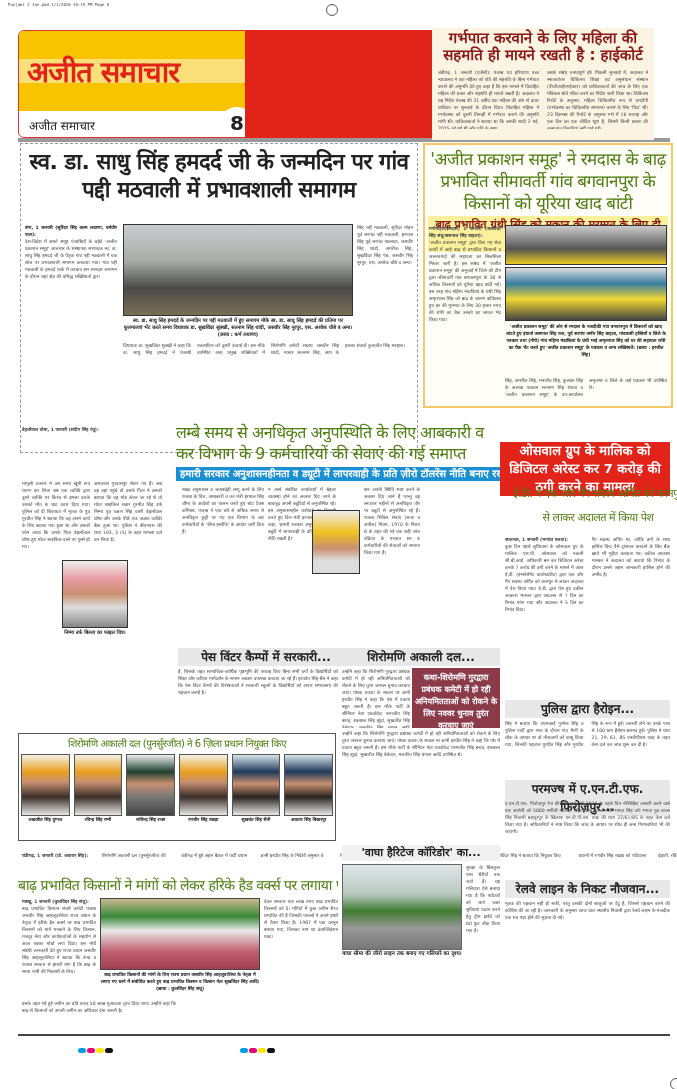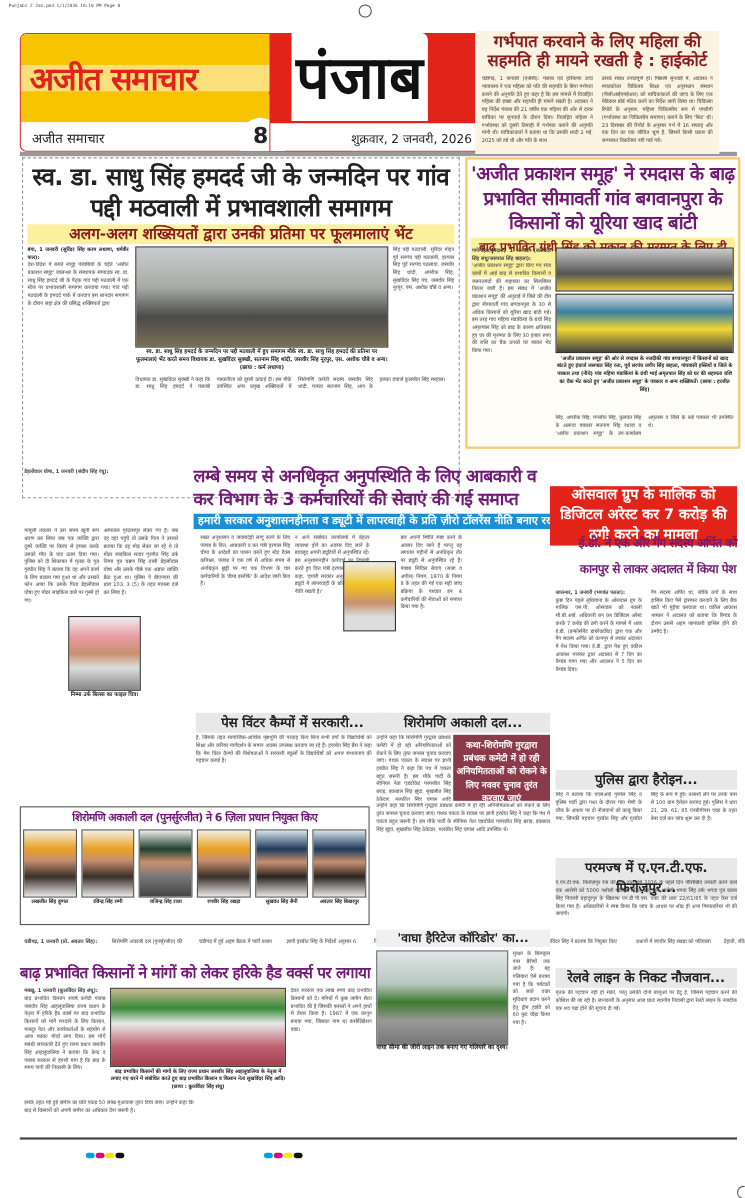--- a/index.html
+++ b/index.html
@@ -21,21 +21,21 @@
 .box-top{top:28px;left:432px;width:222px;height:112px;background:#fbf4e3}
 .hl-red{font-weight:bold;color:#8b1a1a;text-align:center;line-height:1.15}
 .body-txt{font-size:4.6px;line-height:7px;color:#444;text-align:justify}
 .cols2{display:grid;grid-template-columns:1fr 1fr;gap:8px}
 .story1{top:143px;left:20px;width:398px;height:310px;border:1px dashed #999;padding:4px}
 .h1{font-size:22px;font-weight:bold;color:#222;text-align:center;line-height:28px;letter-spacing:-0.5px;font-family:"DejaVu Sans",sans-serif}
 .subh-y{background:#fbf09b;color:#8b1a1a;font-weight:bold;font-size:14px;text-align:center;line-height:18px}
 .photo{background:linear-gradient(180deg,#c8ccd0 0%,#a8aca6 40%,#4a4a4a 70%,#7a6e55 100%);border:1px solid #333}
 .caption{font-size:5px;color:#222;text-align:center;line-height:7px;font-weight:bold}
 .story2{top:143px;left:423px;width:250px;height:265px;border:2px solid #f5c86a;padding:3px;background:#fffdf7}
-.h2{font-size:17px;font-weight:bold;color:#701a75;text-align:center;line-height:22px;letter-spacing:-0.5px}
+.h2{font-size:17px;font-weight:normal;color:#4d7c0f;text-align:center;line-height:22px;letter-spacing:-0.5px}
 .subh-blue{background:#1a8fd1;color:#fff;font-size:10px;font-weight:bold;padding:0 4px;line-height:14px;white-space:nowrap;overflow:hidden}
 .redbox{background:#e2231a;color:#fff;font-weight:bold;text-align:center;font-size:13px;line-height:18px}
 .maroonbox{background:#8b3a4a;color:#fff;font-weight:bold;text-align:center;font-size:11px;line-height:18px}
 .kicker{background:#e8e8e8;text-align:center;font-weight:bold;font-size:14px;line-height:22px;color:#222}
 .person{background:linear-gradient(180deg,#f4f0e4 0%,#e8a020 28%,#c89070 45%,#3a2e28 70%,#e8e8e8 100%);border:1px solid #555}
 .person.dk{background:linear-gradient(180deg,#d8e4ea 0%,#1e3a5a 28%,#c89070 48%,#2a2420 70%,#e8e8e8 100%)}
 .person.gr{background:linear-gradient(180deg,#eee 0%,#1e4030 28%,#c89070 48%,#777 70%,#444 100%)}
 .pname{font-size:4.6px;font-weight:bold;text-align:center;color:#222;white-space:nowrap}
 .cmyk span{display:inline-block;width:8px;height:5px;border-radius:3px;margin-right:1px}
 </style>
@@ -48,36 +48,33 @@
 
 <div class="abs masthead">
   <div class="mh-yellow"></div>
   <div class="mh-band"></div>
   <div class="mh-title">अजीत समाचार</div>
   <div class="mh-red"></div>
   <div class="mh-page">8</div>
   <div class="mh-sub">अजीत समाचार</div>
 </div>
 <div class="abs mh-right">
-  <div class="mh-panjab">पंजाब</div>
-  <div class="mh-date">शुक्रवार, 2 जनवरी, 2026</div>
 </div>
 <div class="abs rule" style="top:138px;left:18px;width:652px"></div>
 
 <div class="abs box-top">
   <div class="hl-red" style="font-size:15px;padding:2px 4px">गर्भपात करवाने के लिए महिला की सहमति ही मायने रखती है : हाईकोर्ट</div>
   <div class="cols2" style="padding:2px 6px">
     <div class="body-txt" style="height:60px;overflow:hidden">चंडीगढ़, 1 जनवरी (एजेंसी): पंजाब एवं हरियाणा उच्च न्यायालय ने एक महिला को पति की सहमति के बिना गर्भपात कराने की अनुमति देते हुए कहा है कि इस मामले में विवाहित महिला की इच्छा और सहमति ही मायने रखती है। अदालत ने यह निर्देश पंजाब की 21 वर्षीय एक महिला की ओर से दायर याचिका पर सुनवाई के दौरान दिया। विवाहित महिला ने गर्भावस्था को दूसरी तिमाही में गर्भपात कराने की अनुमति मांगी थी। याचिकाकर्ता ने बताया था कि उसकी शादी 2 मई, 2025 को हुई थी और पति के साथ</div>
     <div class="body-txt" style="height:60px;overflow:hidden">उसके संबंध तनावपूर्ण हो। पिछली सुनवाई में, अदालत ने स्नातकोत्तर चिकित्सा शिक्षा एवं अनुसंधान संस्थान (पीजीआईएमईआर) को याचिकाकर्ता की जांच के लिए एक मेडिकल बोर्ड गठित करने का निर्देश जारी किया था। चिकित्सा रिपोर्ट के अनुसार, महिला चिकित्सीय रूप से एमटीपी (गर्भावस्था का चिकित्सीय समापन) कराने के लिए 'फिट' थी। 23 दिसम्बर की रिपोर्ट के अनुसार गर्भ में 16 सप्ताह और एक दिन का एक जीवित भ्रूण है, जिसमें किसी प्रकार की जन्मजात विकृतियां नहीं पाई गईं।</div>
   </div>
 </div>
 
 <div class="abs story1">
   <div class="h1">स्व. डा. साधु सिंह हमदर्द जी के जन्मदिन पर गांव पद्दी मठवाली में प्रभावशाली समागम</div>
-  <div class="subh-y">अलग-अलग शख्सियतों द्वारा उनकी प्रतिमा पर फूलमालाएं भेंट</div>
   <div style="position:absolute;top:80px;left:4px;width:92px">
     <div class="body-txt" style="font-weight:bold;color:#222">बंगा, 1 जनवरी (सुरिंदर सिंह करम लधाणा, धर्मवीर पाल):</div>
     <div class="body-txt" style="height:150px;overflow:hidden">देश-विदेश में बसते समूह पंजाबियों के चहेते 'अजीत प्रकाशन समूह' जालन्धर के संस्थापक सम्पादक स्व. डा. साधु सिंह हमदर्द जी के पैतृक गांव पद्दी मठवाली में एक स्टेज पर प्रभावशाली समागम करवाया गया। गांव पद्दी मठवाली के हमदर्द पार्क में करवाए इस शानदार समागम के दौरान जहां क्षेत्र की प्रसिद्ध शख्सियतों द्वारा</div>
   </div>
   <div class="photo" style="position:absolute;top:80px;left:102px;width:230px;height:92px"></div>
   <div class="caption" style="position:absolute;top:173px;left:102px;width:230px">स्व. डा. साधु सिंह हमदर्द के जन्मदिन पर पद्दी मठवाली में हुए समागम मौके स्व. डा. साधु सिंह हमदर्द की प्रतिमा पर फूलमालाएं भेंट करते समय विधायक डा. सुखविंदर सुक्खी, सतनाम सिंह थांदी, जसवीर सिंह नूरपुर, एस. अशोक चौबे व अन्य। (छाया : कर्म लधाणा)</div>
   <div class="body-txt" style="position:absolute;top:80px;left:336px;width:56px;height:110px;overflow:hidden">सिंह पद्दी मठवाली, सुरिंदर मोहन पूर्व सरपंच पद्दी मठवाली, हरपाल सिंह पूर्व सरपंच पठलावा, जसवीर सिंह थांदी, अमरीक सिंह, सुखविंदर सिंह पंच, जसवीर सिंह नूरपुर, एस. अशोक चौबे व अन्य।</div>
   <div class="body-txt" style="position:absolute;top:198px;left:102px;width:290px;height:100px;overflow:hidden;column-count:4;column-gap:6px">विधायक डा. सुखविंदर सुक्खी ने कहा कि डा. साधु सिंह हमदर्द ने पंजाबी पत्रकारिता को दूसरी ऊंचाई दी। इस मौके उपस्थित अन्य प्रमुख शख्सियतों में सिरोमणि कमेटी सदस्य जसवीर सिंह थांदी, मास्टर सतनाम सिंह, आप के हलका इंचार्ज कुलजीत सिंह सरहाल।</div>
 </div>
 
@@ -96,21 +93,21 @@
 
 <div class="abs" style="top:422px;left:22px;width:145px">
   <div class="body-txt" style="font-weight:bold;margin-top:4px">डेहलोंवाल घोषा, 1 जनवरी (संदीप सिंह रंधू):</div>
 </div>
 <div class="abs body-txt" style="top:480px;left:22px;width:68px;height:200px;overflow:hidden">मामूली तकरार ने उस समय खूनी रूप धारण कर लिया जब एक व्यक्ति द्वारा दूसरे व्यक्ति पर किरच से हमला करके उसको मौत के घाट उतार दिया गया। पुलिस को दी शिकायत में मृतक के पुत्र गुरप्रीत सिंह ने बताया कि वह अपने कार्य के लिए बटाला गया हुआ था और उसको फोन आया कि उसके पिता डेहलोंवाल घोषा हुए मोटर साइकिल वाले पर गुस्से हो गए।</div>
 <div class="abs body-txt" style="top:480px;left:94px;width:68px;height:200px;overflow:hidden">अस्पताल गुरदासपुर लेकर गए हैं। जब वह वहां पहुंचे तो उसके पिता ने उसको बताया कि वह मोड़ लेकर जा रहे थे तो मोटर साइकिल सवार गुरमीत सिंह उर्फ निम्मा पुत्र चन्नण सिंह वासी डेहलोंवाल घोषा और उसके पीछे एक अज्ञात व्यक्ति बैठा हुआ था। पुलिस ने बीएनएस की धारा 103, 3 (5) के तहत मामला दर्ज कर लिया है।</div>
 <div class="abs" style="top:560px;left:62px;width:66px;height:68px;border:1px solid #333;background:linear-gradient(180deg,#eee 0%,#e89aa0 28%,#c89070 50%,#ddd 70%,#888 100%)"></div>
 <div class="abs caption" style="top:629px;left:62px;width:66px;background:#fff">निम्मा उर्फ बिल्ला का फाइल चित्र।</div>
 
 <div class="abs" style="top:422px;left:176px;width:330px">
-  <div class="h2" style="font-size:16px;line-height:21px;text-align:left">लम्बे समय से अनधिकृत अनुपस्थिति के लिए आबकारी व कर विभाग के 3 कर्मचारियों की सेवाएं की गई समाप्त</div>
+  <div class="h2" style="font-size:16px;line-height:21px;text-align:left">लम्बे समय से अनधिकृत अनुपस्थिति के लिए आबकारी व कर विभाग के 9 कर्मचारियों की सेवाएं की गई समाप्त</div>
   <div class="subh-blue" style="margin-top:3px;width:330px">हमारी सरकार अनुशासनहीनता व ड्यूटी में लापरवाही के प्रति ज़ीरो टॉलरेंस नीति बनाए रखती है : हरपाल सिंह चीमा</div>
 </div>
 <div class="abs body-txt" style="top:486px;left:182px;width:82px;height:160px;overflow:hidden">सख्त अनुशासन व जवाबदेही लागू करने के लिए पंजाब के वित्त, आबकारी व कर मंत्री हरपाल सिंह चीमा के आदेशों का पालन करते हुए स्टेट टैक्स कमिश्नर, पंजाब ने एक वर्ष से अधिक समय से अनधिकृत छुट्टी पर गए एक विभाग के चार कर्मचारियों के 'डीम्ड इस्तीफे' के आदेश जारी किए हैं।</div>
 <div class="abs body-txt" style="top:486px;left:268px;width:68px;height:160px;overflow:hidden">न आने संबंधित कार्यालयों में बेहतर व्यवस्था होने का अवसर दिए जाने के बावजूद अपनी ड्यूटियों से अनुपस्थित रहे। इस अनुशासनहीन कार्रवाई पर टिप्पणी करते हुए वित्त मंत्री हरपाल सिंह चीमा ने कहा, 'हमारी सरकार अनुशासनहीनता व ड्यूटी में लापरवाही के प्रति ज़ीरो-टॉलरेंस नीति रखती है।'</div>
 <div class="abs" style="top:510px;left:312px;width:48px;height:64px;border:1px solid #333;background:linear-gradient(180deg,#eee 0%,#f0c020 35%,#c89070 60%,#ddd 80%)"></div>
 <div class="abs body-txt" style="top:486px;left:364px;width:56px;height:160px;overflow:hidden">बार अपनी स्थिति स्पष्ट करने के अवसर दिए जाने हैं परन्तु वह लगातार महीनों से अनधिकृत तौर पर ड्यूटी से अनुपस्थित रहे हैं। पंजाब सिविल सेवाएं (सजा व अपील) नियम, 1970 के नियम 8 के तहत की गई एक सही जांच प्रक्रिया के पश्चात इन 4 कर्मचारियों की सेवाओं को समाप्त किया गया है।</div>
 
 <div class="abs redbox" style="top:442px;left:500px;width:170px">ओसवाल ग्रुप के मालिक को डिजिटल अरेस्ट कर 7 करोड़ की ठगी करने का मामला</div>
 <div class="abs h2" style="top:482px;left:513px;width:170px;font-size:11px;line-height:24px">ई.डी. ने एक और गैंग सदस्य अर्पित को कानपुर से लाकर अदालत में किया पेश</div>
 <div class="abs" style="top:536px;left:505px;width:165px">

